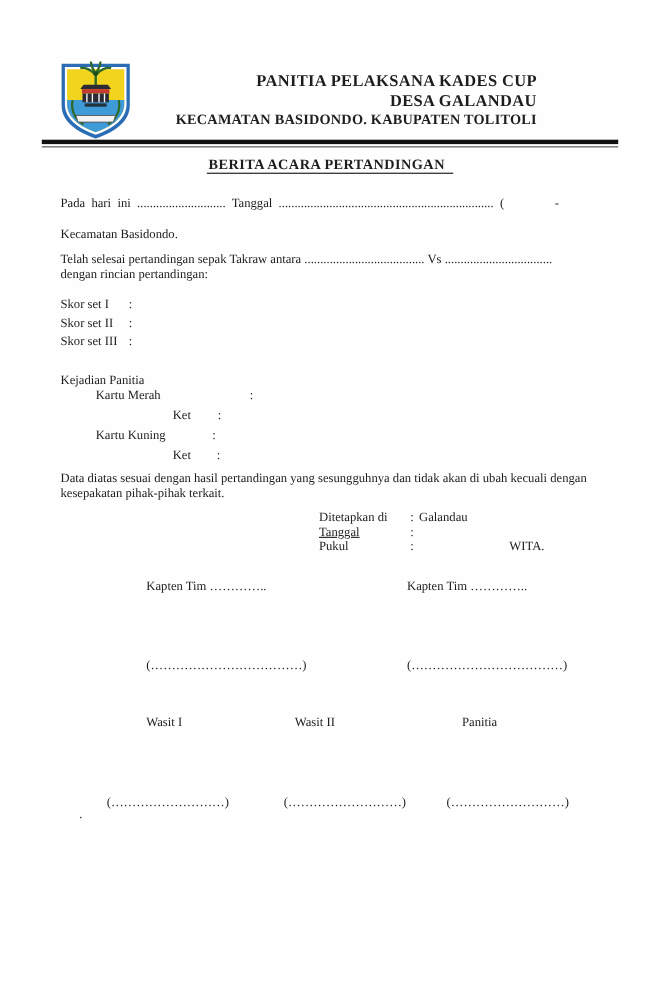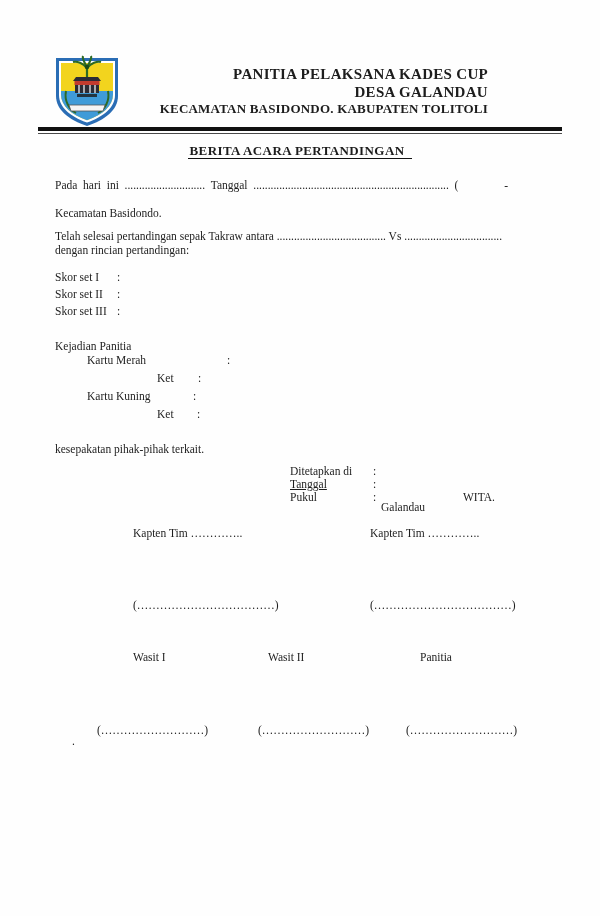--- a/index.html
+++ b/index.html
@@ -84,25 +84,26 @@
   <span class="t" style="left:55px;top:340px;">Kejadian Panitia</span>
   <span class="t" style="left:87px;top:354px;">Kartu Merah</span>
   <span class="t" style="left:227px;top:354px;">:</span>
   <span class="t" style="left:157px;top:372px;">Ket</span>
   <span class="t" style="left:198px;top:372px;">:</span>
   <span class="t" style="left:87px;top:390px;">Kartu Kuning</span>
   <span class="t" style="left:193px;top:390px;">:</span>
   <span class="t" style="left:157px;top:408px;">Ket</span>
   <span class="t" style="left:197px;top:408px;">:</span>
 
+  <div class="t" style="left:55px;top:429px;">Data diatas sesuai dengan hasil pertandingan yang sesungguhnya dan tidak akan di ubah kecuali dengan</div>
   <div class="t" style="left:55px;top:443px;">kesepakatan pihak-pihak terkait.</div>
 
   <span class="t" style="left:290px;top:465px;">Ditetapkan di</span>
   <span class="t" style="left:373px;top:465px;">:</span>
-  <span class="t" style="left:381px;top:465px;margin-top:36px;">Galandau</span>
+  <span class="t" style="left:381px;top:465px;">Galandau</span>
   <span class="t" style="left:290px;top:478px;text-decoration:underline;">Tanggal</span>
   <span class="t" style="left:373px;top:478px;">:</span>
   <span class="t" style="left:290px;top:491px;">Pukul</span>
   <span class="t" style="left:373px;top:491px;">:</span>
   <span class="t" style="left:463px;top:491px;">WITA.</span>
 
   <span class="t" style="left:133px;top:527px;">Kapten Tim …………..</span>
   <span class="t" style="left:370px;top:527px;">Kapten Tim …………..</span>
 
   <span class="t" style="left:133px;top:599px;">(………………………………)</span>

